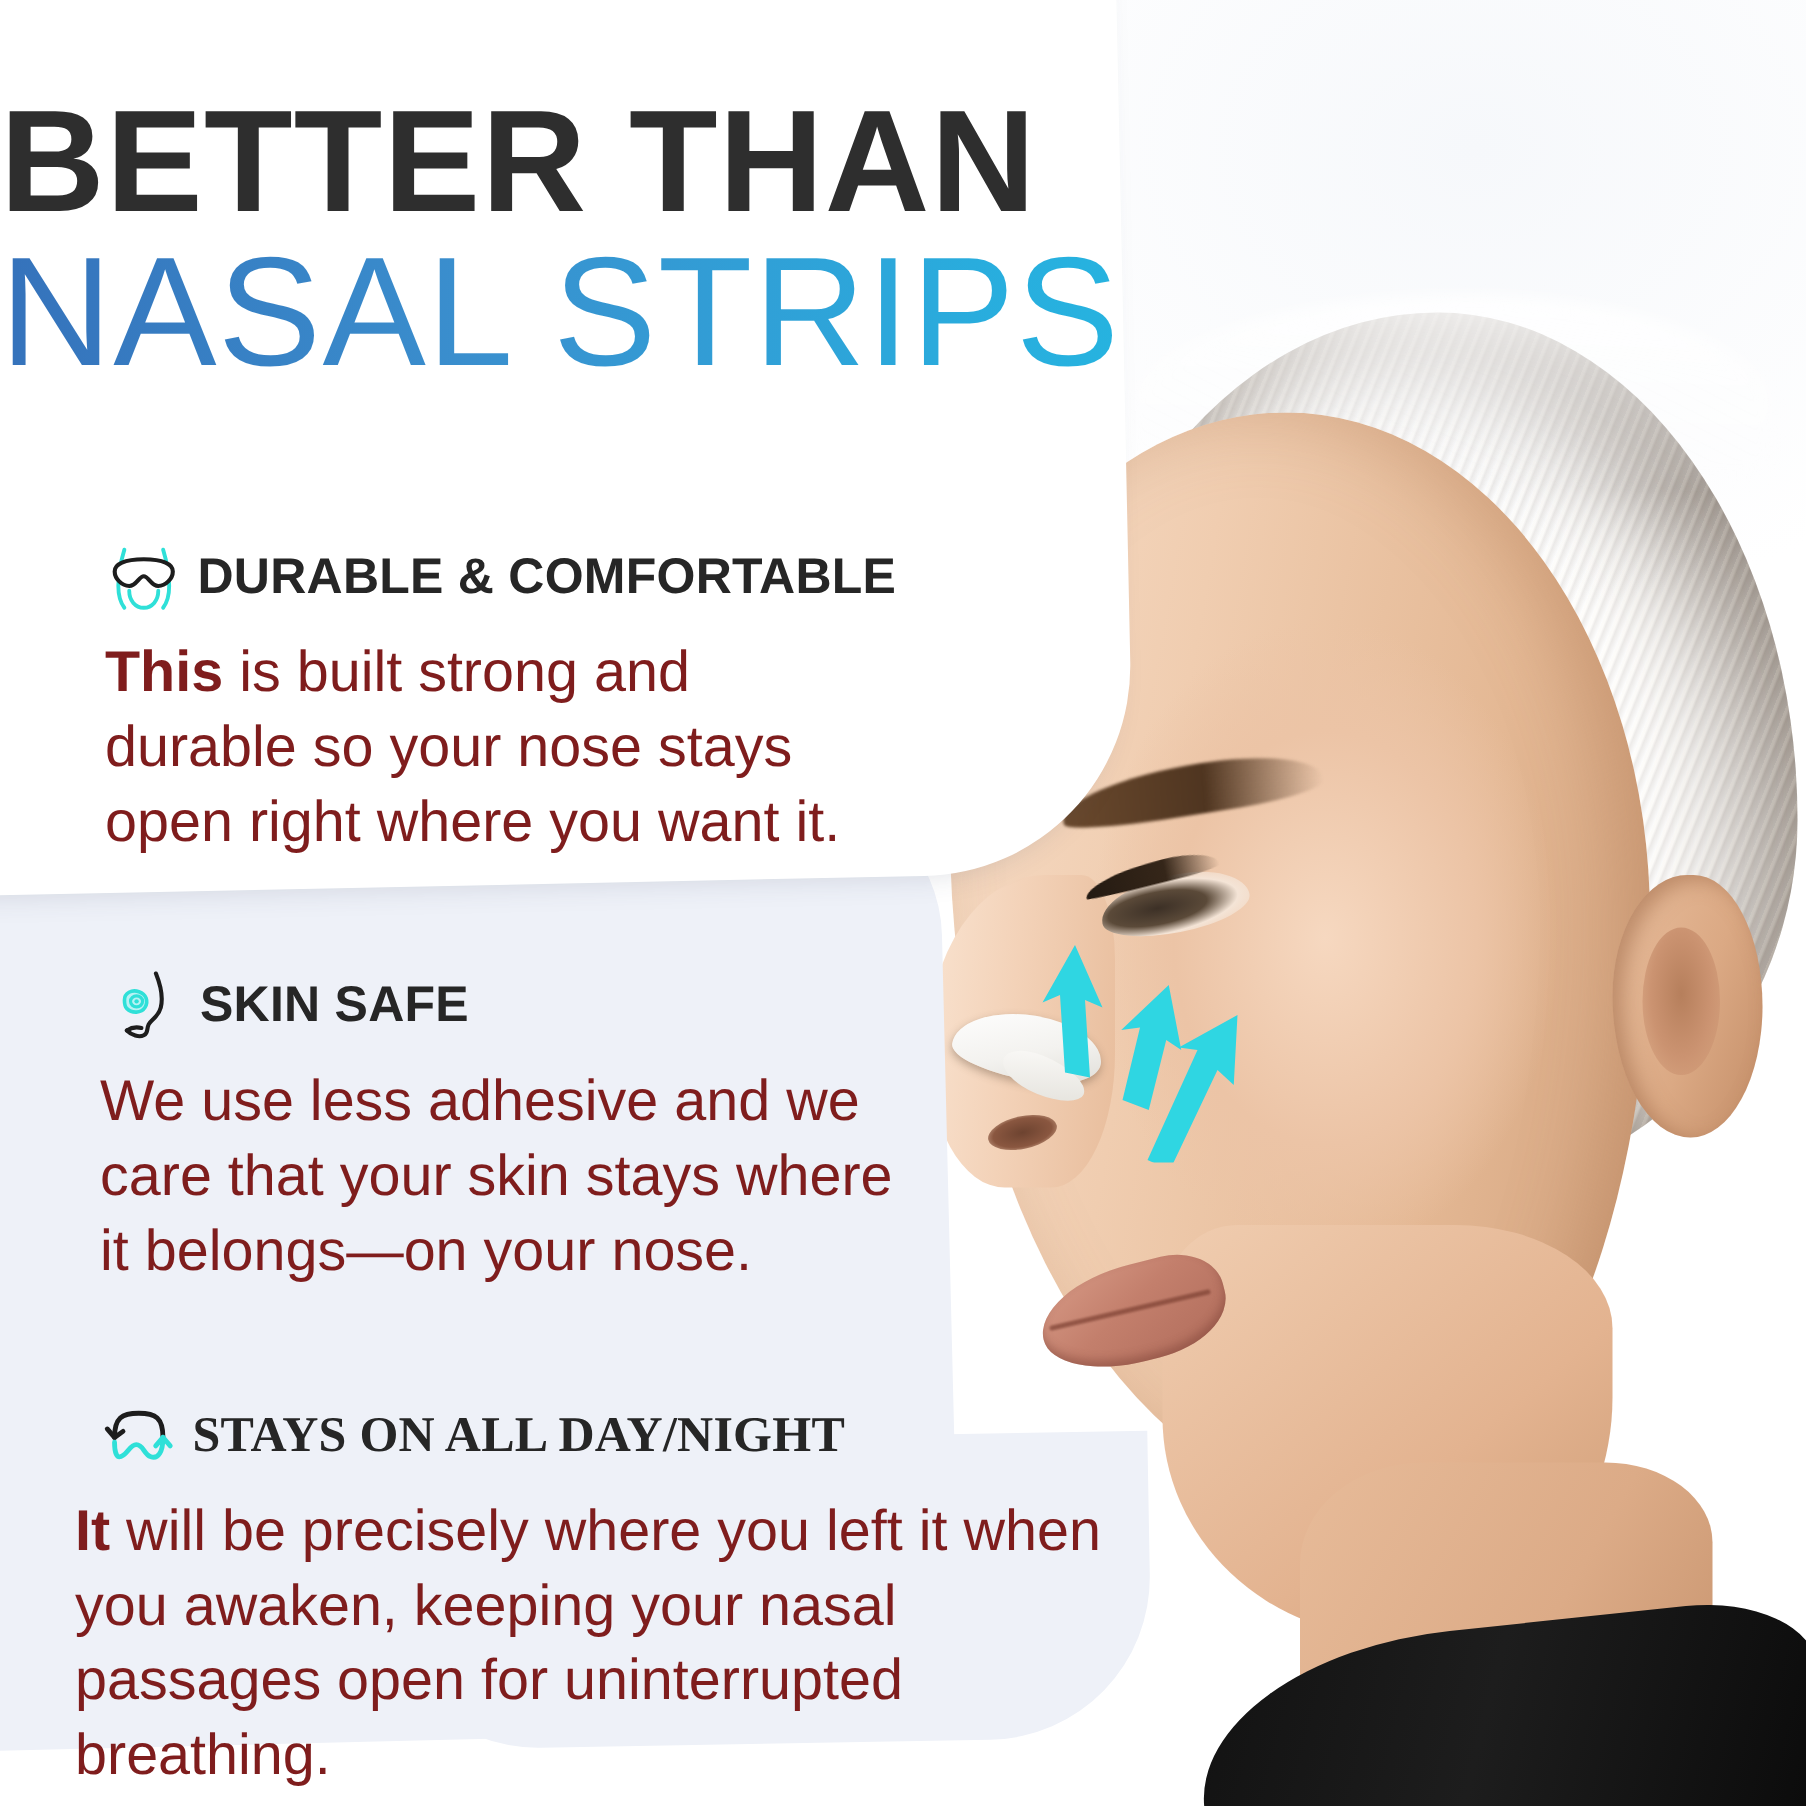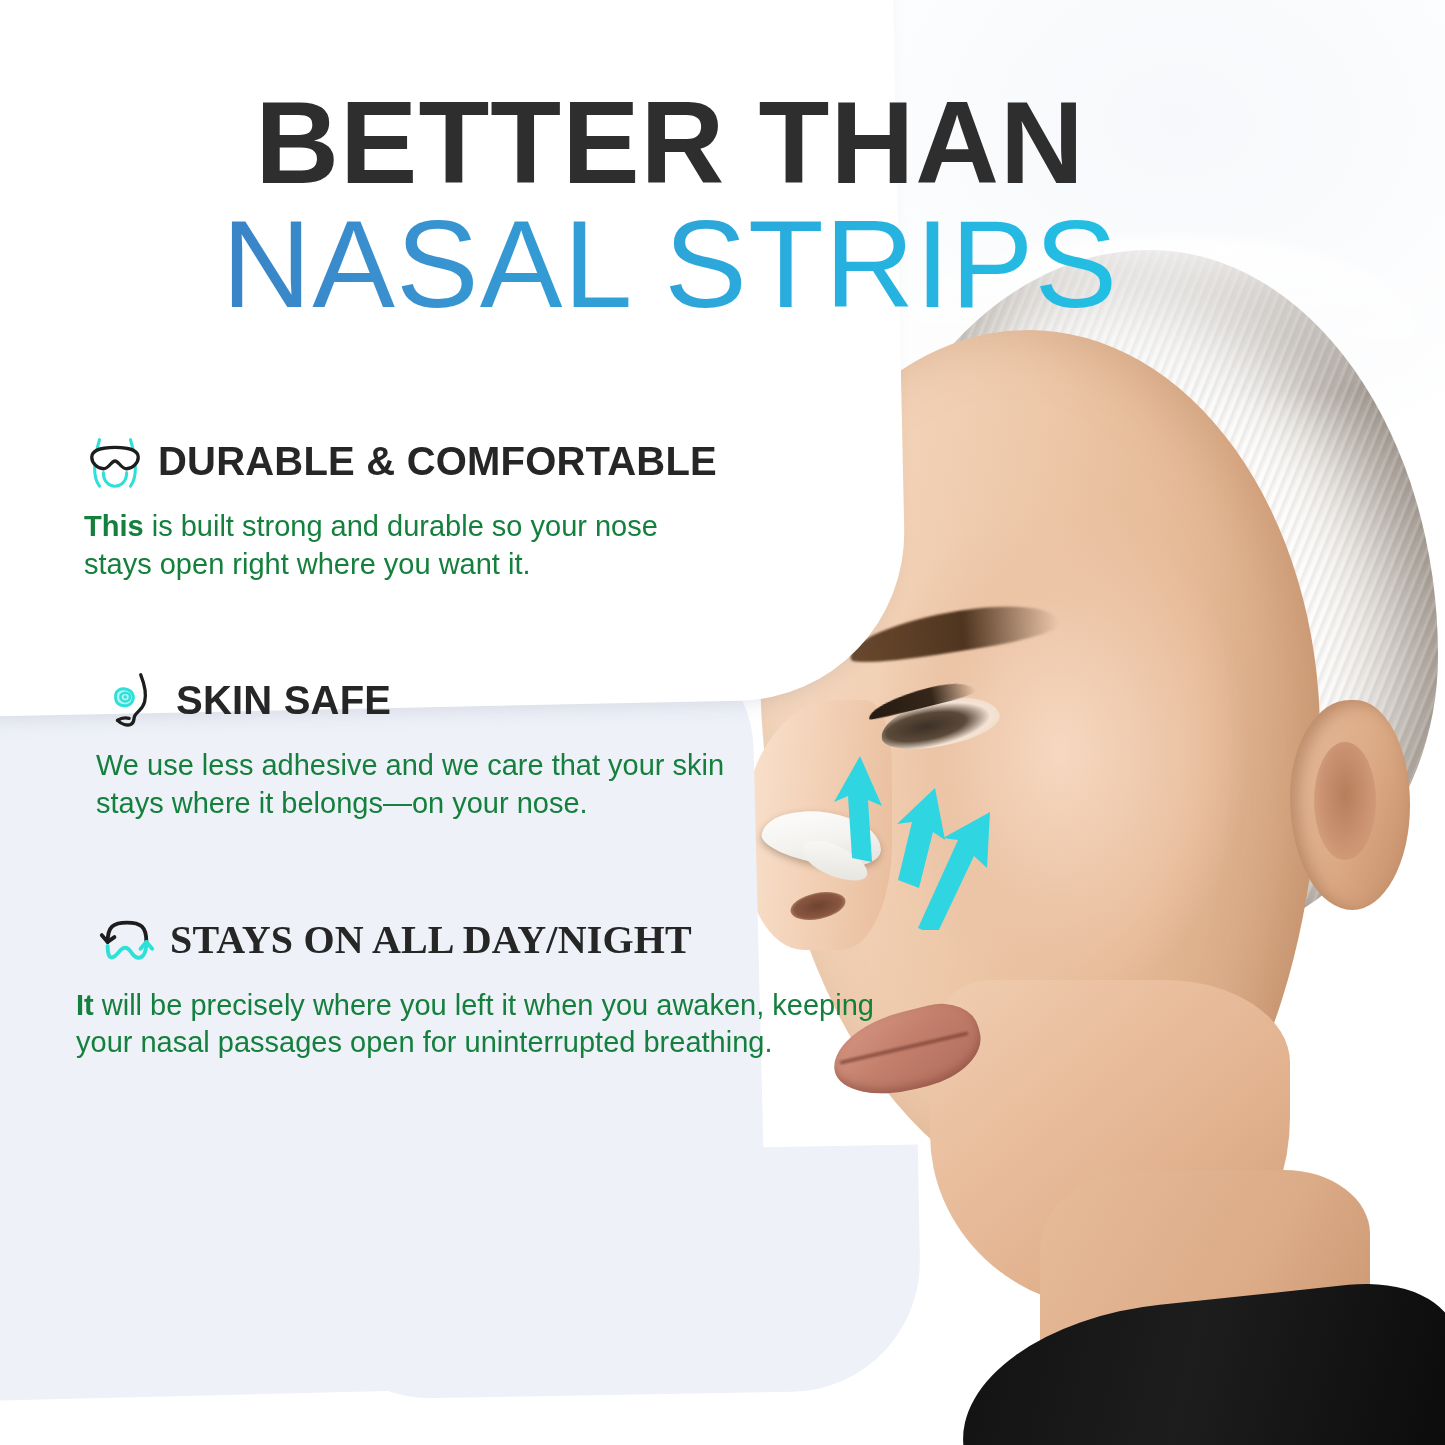--- a/index.html
+++ b/index.html
@@ -275,23 +275,23 @@
     background: #ffffff;
     border-radius: 0 0 168px 0;
     transform: rotate(-1.2deg);
     box-shadow: 0 14px 26px -18px rgba(60,70,95,0.22);
   }
 
   
   .headline {
     position: absolute;
     left: 0;
-    top: 88px;
+    top: 74px;
     width: 1340px;
-    text-align: center;
+    text-align: left;
     line-height: 0.96;
     z-index: 6;
   }
   .hl-1 {
     display: block;
     font-size: 116px;
     font-weight: 700;
     letter-spacing: 1px;
     color: #2e2e2e;
     font-family: "Liberation Sans", sans-serif;
@@ -312,21 +312,21 @@
 
   
   .features {
     position: absolute;
     left: 0;
     top: 430px;
     width: 920px;
     z-index: 7;
   }
   .feature { position: relative; }
-  .feature + .feature { margin-top: 86px; margin-left: 16px; }
+  .feature + .feature { margin-top: 86px; }
 
   .f-head {
     display: flex;
     align-items: center;
     gap: 12px;
     padding-left: 84px;
   }
   .f-icon {
     flex: 0 0 auto;
     width: 62px;
@@ -336,23 +336,23 @@
   .f-title {
     font-size: 40px;
     font-weight: 700;
     letter-spacing: 0.2px;
     color: #262626;
     white-space: nowrap;
   }
   .f-body {
     margin-top: 16px;
     padding-left: 84px;
-    font-size: 29px;
+    font-size: 46px;
     line-height: 1.30;
-    color: #15803d;
+    color: #7f1d1d;
     max-width: 700px;
     font-weight: 400;
   }
   .f-body .lead { font-weight: 700; }
 
   
   .feature-1 .f-body { padding-left: 84px; max-width: 620px; }
   .feature-2 .f-head { padding-left: 86px; }
   .feature-2 .f-body { padding-left: 80px; max-width: 660px; }
   .feature-3 .f-head { padding-left: 80px; font-family: Liberation Serif, serif; }

